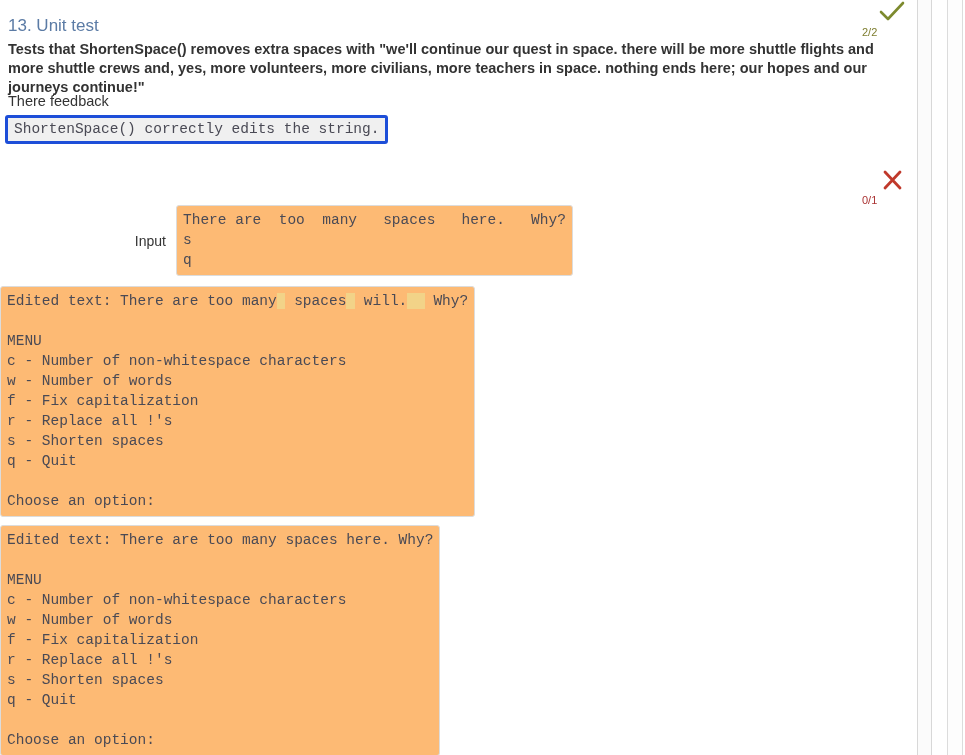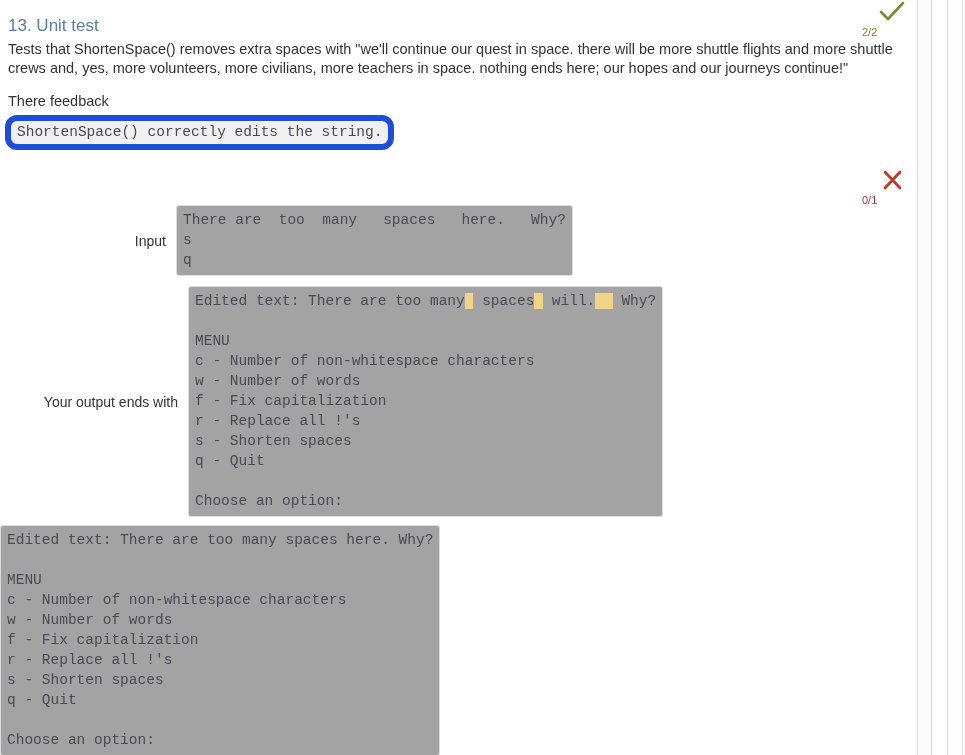--- a/index.html
+++ b/index.html
@@ -92,36 +92,37 @@
 
   
   .desc {
     position: absolute;
     left: 8px;
     top: 40px;
     width: 900px;
     font-size: 14.5px;
     line-height: 19px;
     color: #333;
+    font-weight: bold;
   }
   .feedback-label {
     position: absolute;
     left: 8px;
     top: 92px;
     font-size: 14.5px;
     color: #333;
     line-height: 18px;
   }
   .feedback-box {
     position: absolute;
     left: 5px;
     top: 115px;
     background: #f0f0f0;
-    border: 6px solid #1d4ed8;
-    border-radius: 12px;
+    border: 3px solid #1d4ed8;
+    border-radius: 3px;
     padding: 2px 6px 3px 6px;
     font-family: "Liberation Mono", monospace;
     font-size: 14.5px;
     line-height: 18px;
     color: #4a4a55;
     white-space: pre;
   }
 
   
   .io-row {
@@ -130,21 +131,21 @@
     align-items: center;
   }
   .io-label {
     text-align: right;
     font-size: 14px;
     color: #333;
     padding-right: 10px;
     box-sizing: border-box;
   }
   .io-box {
-    background: #a3a3a3;
+    background: #fdba74;
     border: 1px solid #dcdcdc;
     border-radius: 3px;
     font-family: "Liberation Mono", monospace;
     font-size: 14.5px;
     line-height: 20px;
     color: #4a4a55;
     white-space: pre;
     padding: 4px 6px 5px 6px;
     box-sizing: border-box;
   }
@@ -190,21 +191,20 @@
   </div>
 
   <div class="io-row" id="row-input">
     <div class="io-label">Input</div>
     <div class="io-box" id="input-box">There are  too  many   spaces   here.   Why?
 s
 q</div>
   </div>
 
   <div class="io-row" id="row-yours">
-    <div class="io-label">Your output ends with</div>
     <div class="io-box" id="your-output-box"><span>Edited text: There are too many</span><span class="hl" style="background: rgb(242, 211, 136);"> </span><span> spaces</span><span class="hl" style="background: rgb(242, 211, 136);"> </span><span> will.</span><span class="hl" style="background: rgb(242, 211, 136);">  </span><span> Why?</span>
 
 MENU
 c - Number of non-whitespace characters
 w - Number of words
 f - Fix capitalization
 r - Replace all !'s
 s - Shorten spaces
 q - Quit
 

